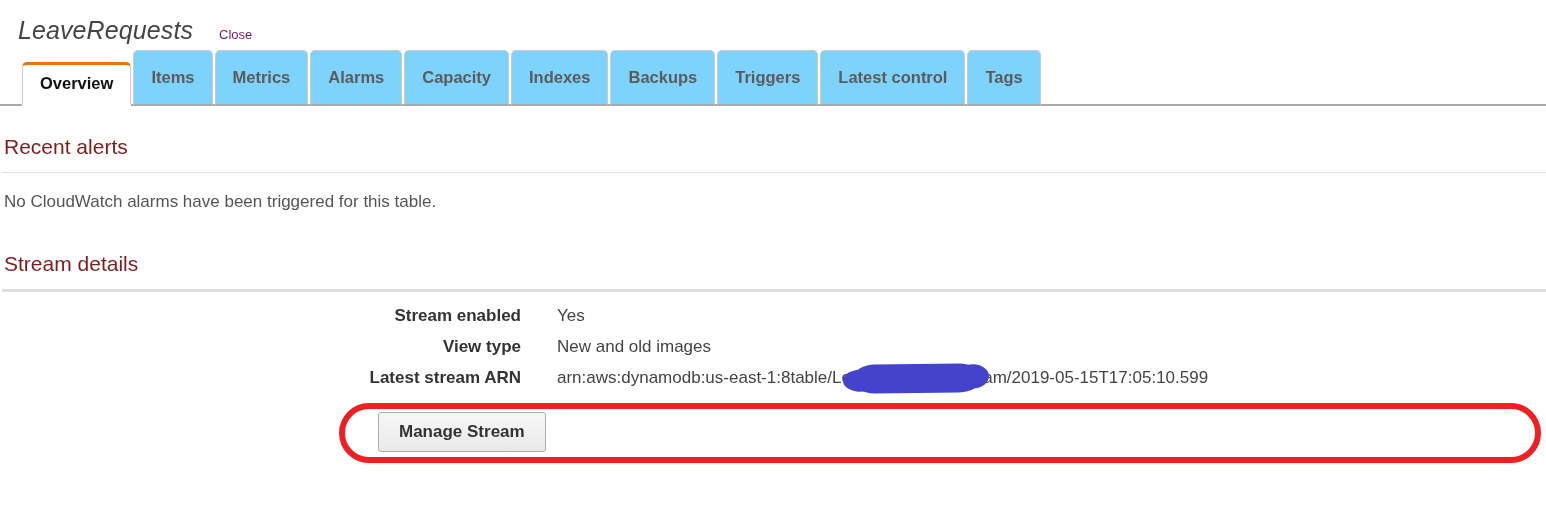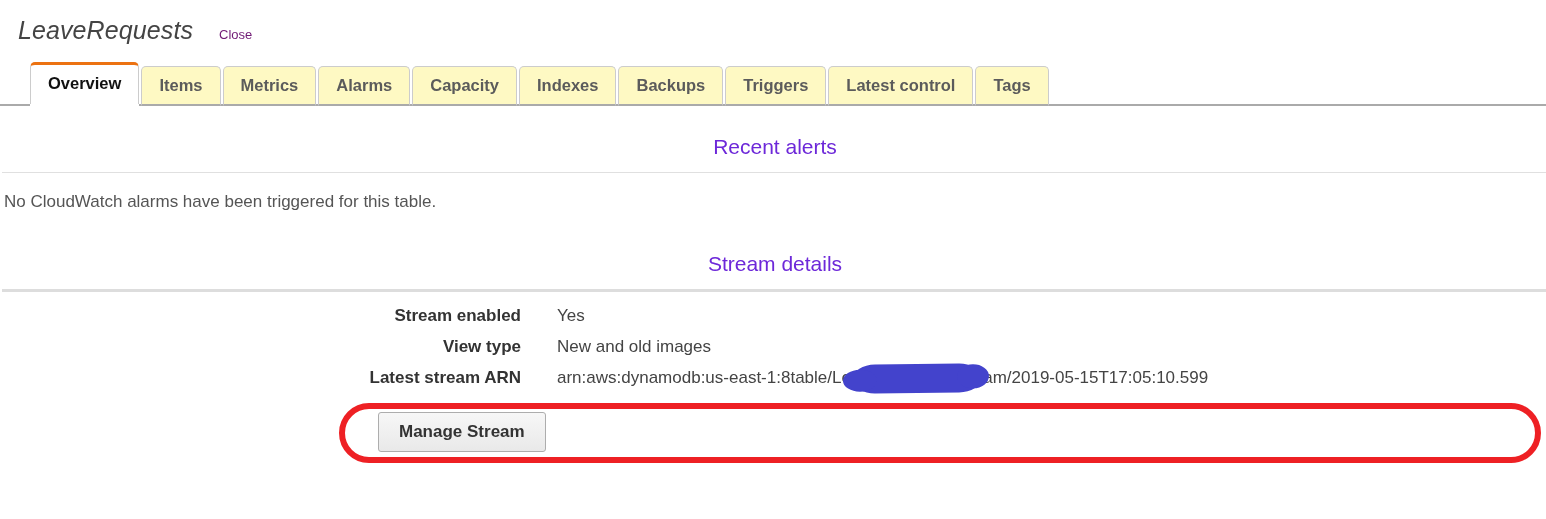--- a/index.html
+++ b/index.html
@@ -35,47 +35,47 @@
     font-size: 13px;
     color: #701a75;
     cursor: pointer;
     text-decoration: none;
   }
 
   
   .tab-bar {
     position: relative;
     margin-top: 19px;
-    padding-left: 30px;
+    padding-left: 22px;
     height: 42px;
     display: flex;
     align-items: flex-end;
   }
   .tab-bar::after {
     content: "";
     position: absolute;
     left: 0;
     right: 0;
     bottom: 0;
     height: 2px;
     background: #aaaaaa;
     z-index: 0;
   }
   .tab {
     position: relative;
     z-index: 1;
-    height: 40px;
+    height: 56px;
     padding: 0 17px;
     display: flex;
     align-items: center;
     justify-content: center;
     font-size: 16.5px;
     font-weight: bold;
     color: #5b5b5b;
-    background: #fef9c3;
+    background: #7dd3fc;
     border: 1px solid #cccccc;
     border-bottom: 2px solid #aaaaaa;
     border-radius: 5px 5px 0 0;
     margin-right: 2px;
     cursor: pointer;
     white-space: nowrap;
   }
   .tab.active {
     background: #ffffff;
     color: #111111;
@@ -92,23 +92,22 @@
     right: -1px;
     bottom: -2px;
     height: 2px;
     background: #ffffff;
   }
 
   
   .section-title {
     font-size: 21px;
     font-weight: 400;
-    color: #6d28d9;
+    color: #7f1d1d;
     padding: 0 0 0 2px;
-    text-align: center;
   }
   .divider {
     height: 1px;
     background: #e0e0e0;
     margin-top: 13px;
   }
   .divider.thick { height: 3px; background: #dddddd; }
 
   #recent-alerts-section { margin-top: 29px; padding-left: 2px; }
   #alerts-message {

